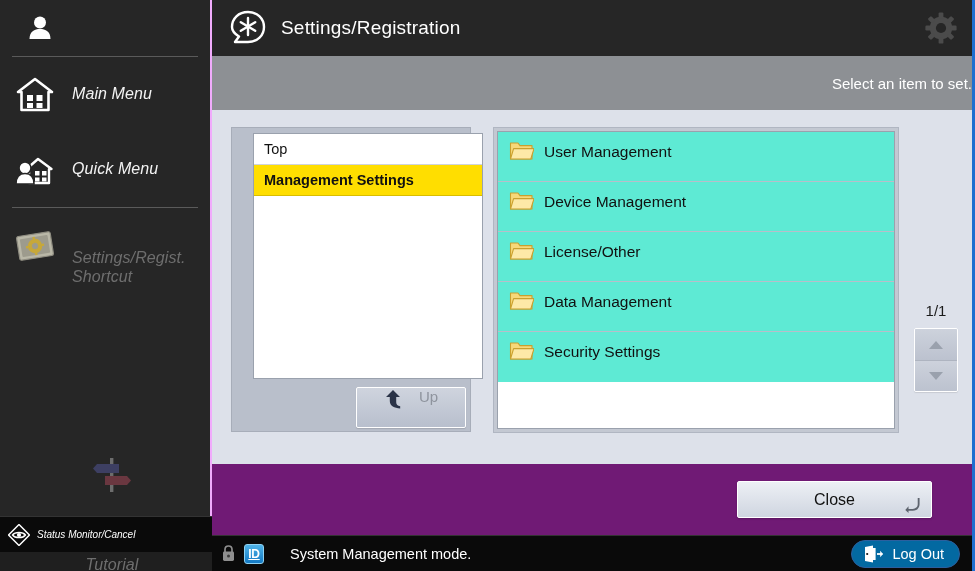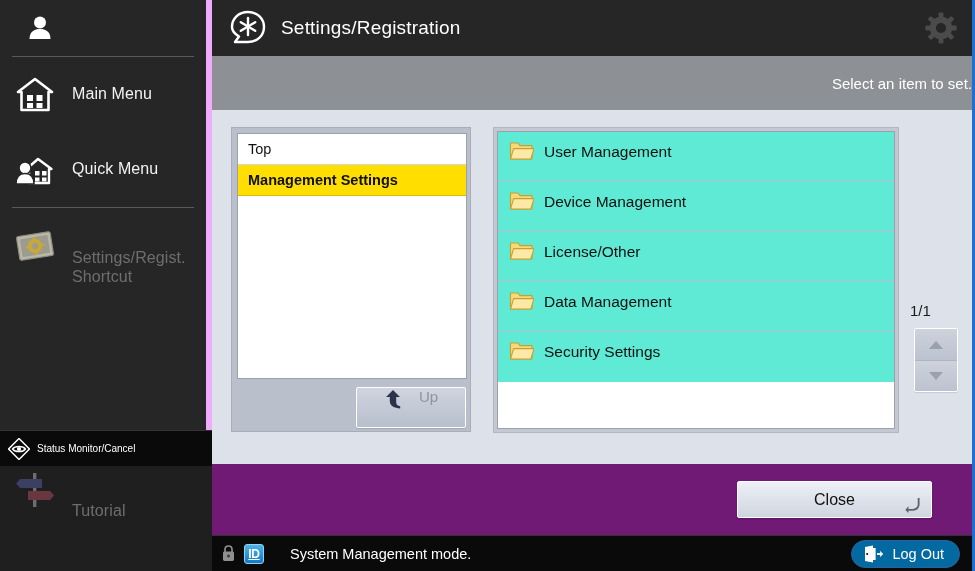--- a/index.html
+++ b/index.html
@@ -18,25 +18,26 @@
     height: 571px;
     overflow: hidden;
     background: #1f1f1f;
     border-right: 3px solid #1f6fd0;
     display: flex;
   }
 
   
   #sidebar {
     width: 212px;
-    height: 466px;
+    height: 552px;
     background: #262626;
     position: relative;
     flex: 0 0 212px;
-    border-right: 6px solid #f0abfc;
+    border-right: 2px solid #f0abfc;
+    font-style: italic;
   }
   .side-user {
     height: 56px;
     display: flex;
     align-items: center;
     padding-left: 17px;
   }
   .side-rule {
     height: 1px;
     background: #5a5a5a;
@@ -62,20 +63,21 @@
     display: flex;
     align-items: center;
     justify-content: center;
     flex: 0 0 46px;
   }
   #tutorial-item {
     position: absolute;
     left: 0;
     top: 452px;
     width: 212px;
+    flex-direction: column;
   }
   #status-bar-left {
     position: absolute;
     left: 0;
     bottom: 0;
     width: 212px;
     height: 36px;
     background: #0a0a0a;
     display: flex;
     align-items: center;
@@ -143,21 +145,21 @@
     position: absolute;
     left: 19px;
     top: 17px;
     width: 240px;
     height: 305px;
     background: #b9bfcb;
     border: 1px solid #a7adb9;
   }
   #breadcrumb-list {
     position: absolute;
-    left: 5px;
+    left: 21px;
     top: 5px;
     width: 230px;
     height: 246px;
     background: #ffffff;
     border: 1px solid #9aa1ad;
     overflow: hidden;
   }
   .crumb {
     height: 31px;
     display: flex;
@@ -225,20 +227,21 @@
     color: #111;
     padding-top: 3px;
   }
 
   
   #pager {
     position: absolute;
     left: 698px;
     top: 192px;
     width: 52px;
+    text-align: center;
   }
   #pager .count {
     font-size: 15px;
     color: #1b1b1b;
     margin-bottom: 9px;
   }
   #pager-buttons {
     width: 44px;
     margin: 0 auto;
     border: 1px solid #ffffff;

